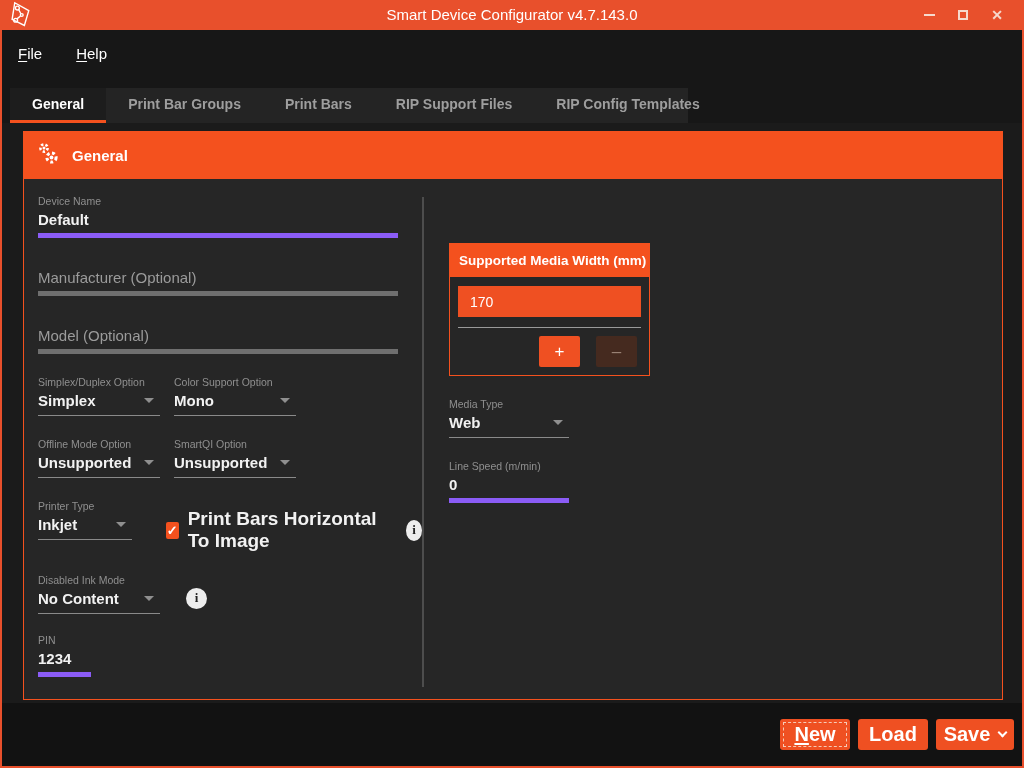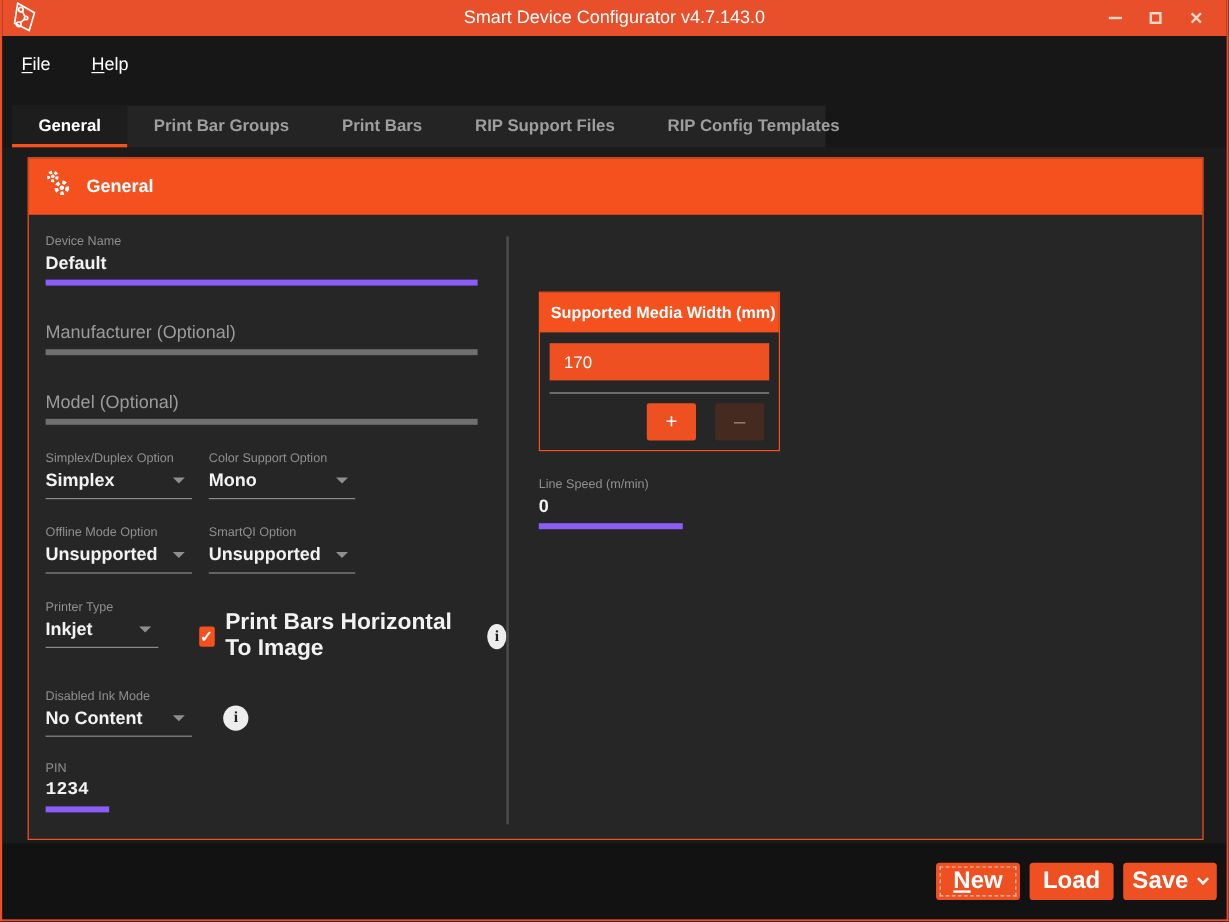--- a/index.html
+++ b/index.html
@@ -79,21 +79,21 @@
   .fbtn{height:31px;background:#ef5022;border:none;border-radius:3px;color:#fff;font-size:20px;
     font-weight:bold;font-family:"Liberation Sans", sans-serif;display:flex;align-items:center;
     justify-content:center;cursor:default;}
   .fbtn-new{width:70px;outline:1px dashed #f6cab6;outline-offset:-4px;}
   .fbtn-load{width:70px;}
   .fbtn-save{width:78px;gap:9px;}
   .chev{width:7px;height:7px;border-right:2px solid #fff;border-bottom:2px solid #fff;
     transform:rotate(45deg);margin-top:-4px;}
   
   .mt30{margin-top:30px;} .mt22{margin-top:22px;} .mt20{margin-top:20px;}
-  .w53{width:53px;font-family:Liberation Mono, monospace;} .w120{width:120px;}
+  .w53{width:53px;} .w120{width:120px;}
 </style>
 </head>
 <body>
 
 <div class="window">
 
   <div class="titlebar">
     <span class="logo">
       <svg width="28" height="28" viewBox="0 0 32 32" fill="none" stroke="#ffffff" stroke-width="1.6">
         <path d="M10 2 L26 11 L21 28 L7 21 Z"></path>
@@ -237,20 +237,27 @@
             <div class="media-body">
               <div class="media-item">170</div>
               <div class="media-divider"></div>
               <div class="media-btns">
                 <button class="btn-plus">+</button>
                 <button class="btn-minus">–</button>
               </div>
             </div>
           </div>
 
+          <div class="select w120 mt22">
+            <div class="flabel">Media Type</div>
+            <div class="selbox">
+                <span class="selval">Web</span>
+                <span class="arrow"></span>
+              </div>
+          </div>
 
           <div class="fgroup mt22">
             <div class="flabel">Line Speed (m/min)</div>
             <input class="tinput w120" type="text" value="0" style="">
           </div>
 
         </div>
       </div>
     </div>
   </div>

